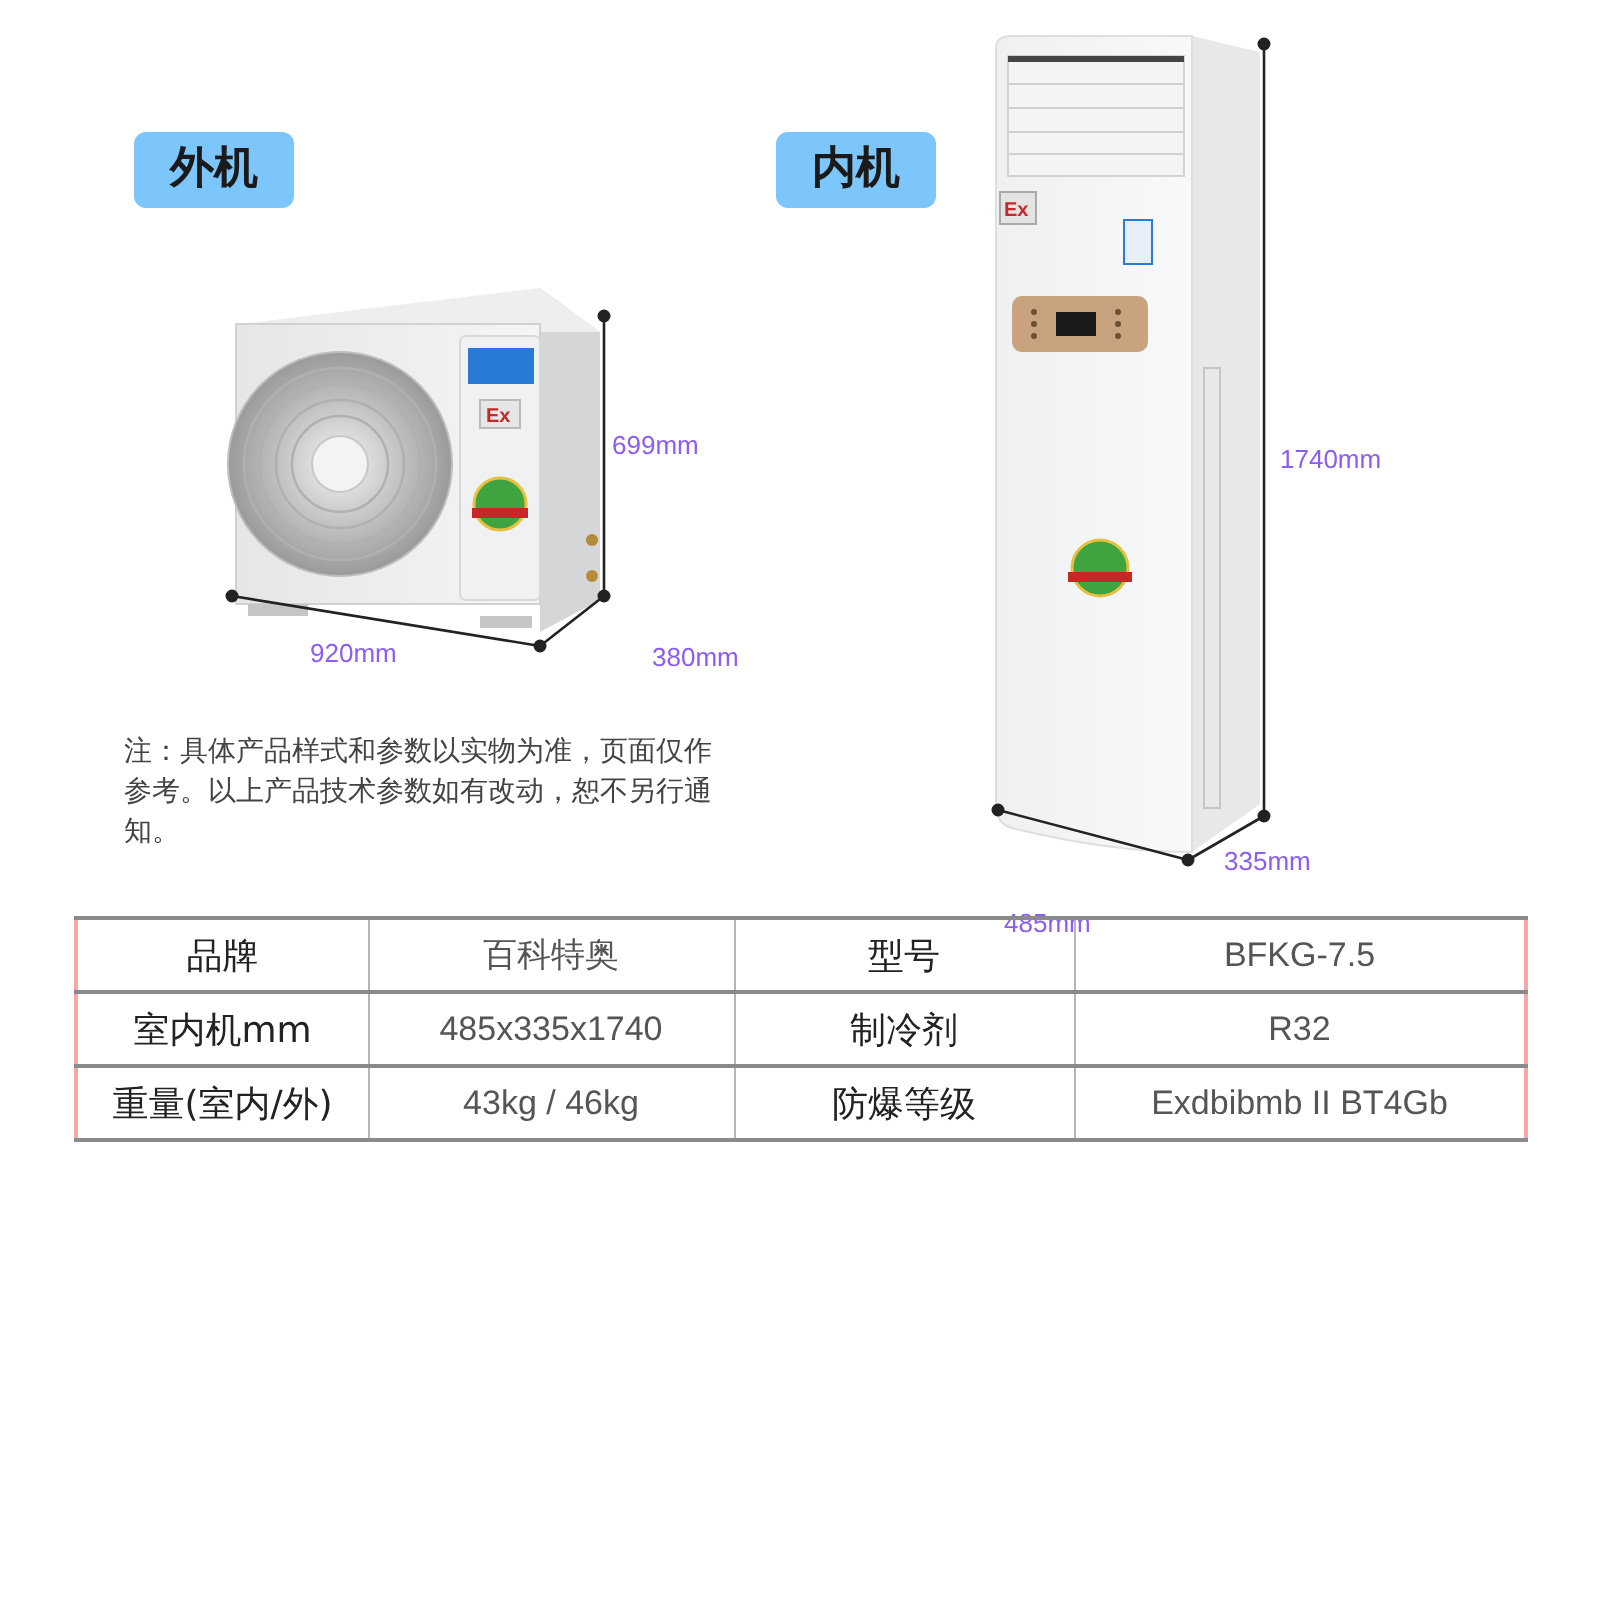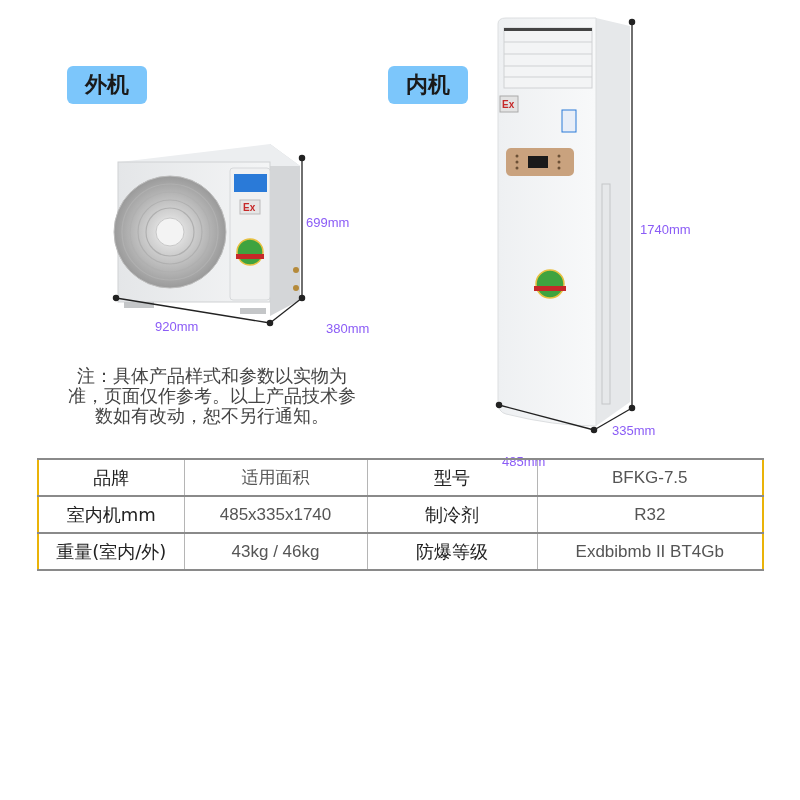--- a/index.html
+++ b/index.html
@@ -9,28 +9,28 @@
   }
   .badge {
     position: absolute; height: 38px; background: #7cc6fb; border-radius: 6px;
     color: #1a1a1a; font-size: 22px; font-weight: bold; line-height: 38px; text-align: center;
   }
   .dim {
     position: absolute; font-size: 13px; color: #8b5cf6; white-space: nowrap;
     font-family: "Liberation Sans", sans-serif;
   }
   .note {
-    position: absolute; left: 62px; top: 366px; width: 300px; font-size: 18px; line-height: 20px; color: #444; text-align: center;
+    position: absolute; left: 62px; top: 366px; width: 300px; font-size: 14px; line-height: 20px; color: #444;
   }
   .illus { position: absolute; }
   
   .spec {
     position: absolute; left: 37px; top: 458px; width: 725px;
     border-collapse: collapse; table-layout: fixed;
-    border: 2px solid #eab308;
+    border: 2px solid #fca5a5;
     padding-left: 24px;
   }
   .spec td {
     height: 35px; border: 1px solid #b5b5b5; border-top: 2px solid #8a8a8a; border-bottom: 2px solid #8a8a8a;
     text-align: center; padding: 0; white-space: nowrap; overflow: hidden;
   }
   .spec td.lbl { font-size: 18px; color: #222; }
   .spec td.val { font-size: 17px; color: #555; font-family: "Liberation Sans", sans-serif; }
   .spec td.val.cjk { font-family: "DejaVu Sans", sans-serif; }
 </style>
@@ -165,21 +165,21 @@
 <table class="spec">
   <colgroup>
       <col style="width:146px">
       <col style="width:183px">
       <col style="width:170px">
       <col style="width:226px">
     </colgroup>
   <tbody>
     <tr>
       <td class="lbl">品牌</td>
-      <td class="val cjk">适用面积</td>
+      <td class="val cjk">百科特奥</td>
       <td class="lbl">型号</td>
       <td class="val">BFKG-7.5</td>
     </tr>
     <tr>
       <td class="lbl">室内机mm</td>
       <td class="val">485x335x1740</td>
       <td class="lbl">制冷剂</td>
       <td class="val">R32</td>
     </tr>
     <tr>

